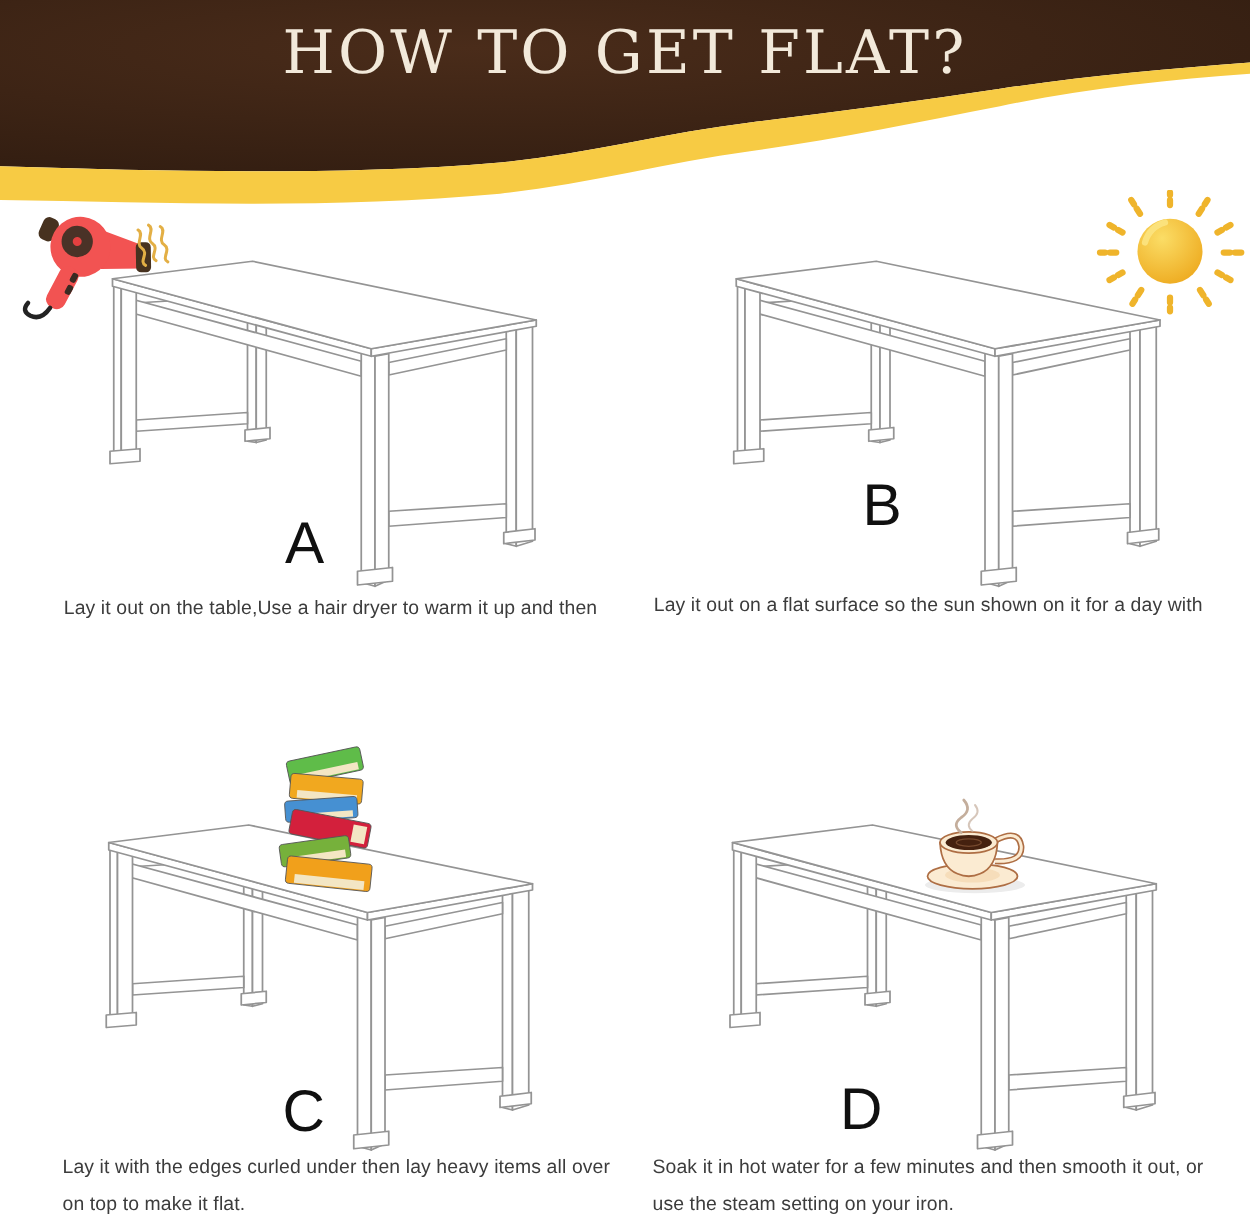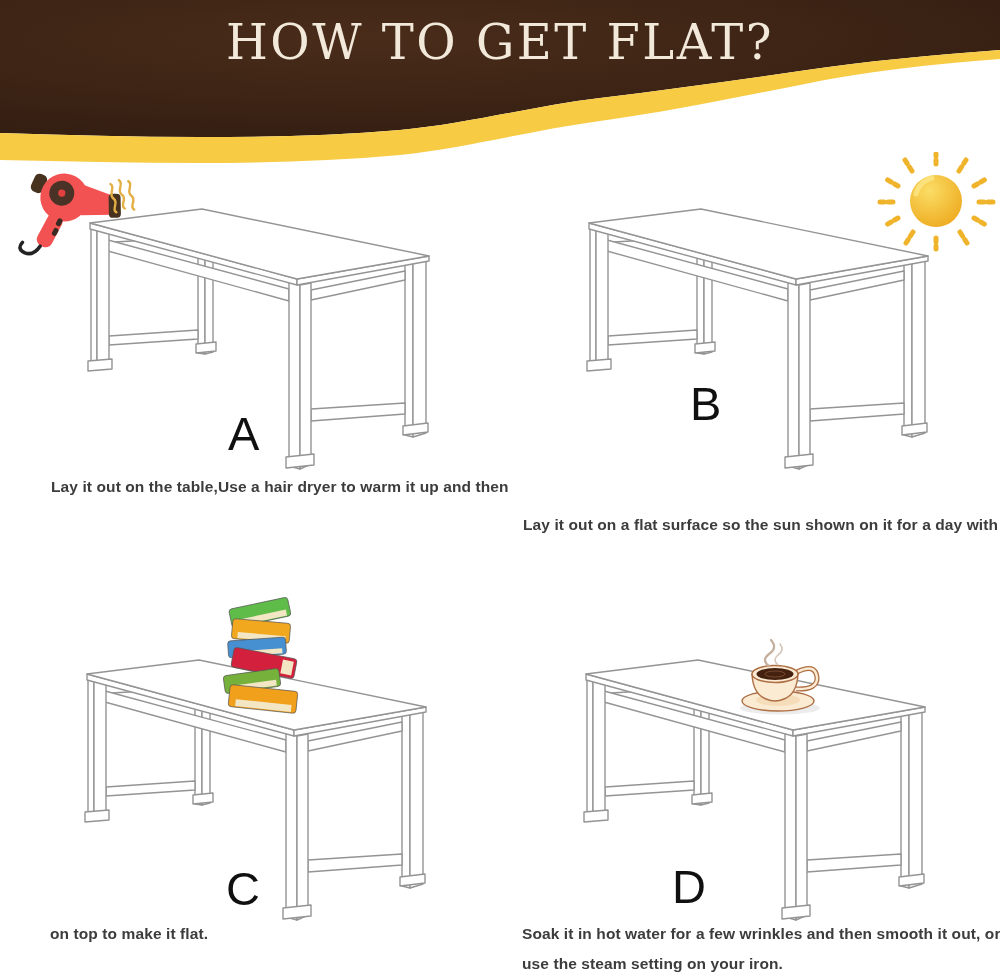--- a/index.html
+++ b/index.html
@@ -24,24 +24,24 @@
   .icon-cup{left:726px;top:636px;}
   
   .letter{position:absolute;font-size:47px;line-height:1;color:#101010;
       font-family:"Liberation Sans",sans-serif;font-weight:400;}
   .letter-a{left:228px;top:410px;}
   .letter-b{left:690px;top:380px;}
   .letter-c{left:226px;top:865px;}
   .letter-d{left:672px;top:863px;}
   
   .caption{position:absolute;color:#3C3C3C;font-size:15.5px;line-height:30px;
-      letter-spacing:.1px;font-weight:bold;}
+      letter-spacing:.1px;}
   .caption div{white-space:nowrap;}
   .cap-a{left:51px;top:472px;}
-  .cap-b{left:523px;top:470px;margin-top:40px;}
+  .cap-b{left:523px;top:470px;}
   .cap-c{left:50px;top:919px;}
   .cap-d{left:522px;top:919px;}
 </style>
 </head>
 <body>
 
 <div class="canvas">
 
   <svg width="0" height="0" style="position:absolute" aria-hidden="true">
     <defs>
@@ -202,20 +202,21 @@
   <div class="letter letter-c">C</div>
   <div class="letter letter-d">D</div>
 
   <div class="caption cap-a">
     <div>Lay it out on the table,Use a hair dryer to warm it up and then</div>
   </div>
   <div class="caption cap-b">
     <div>Lay it out on a flat surface so the sun shown on it for a day with</div>
   </div>
   <div class="caption cap-c">
+    <div>Lay it with the edges curled under then lay heavy items all over</div>
     <div>on top to make it flat.</div>
   </div>
   <div class="caption cap-d">
-    <div>Soak it in hot water for a few wrinkles and then smooth it out, or</div>
+    <div>Soak it in hot water for a few minutes and then smooth it out, or</div>
     <div>use the steam setting on your iron.</div>
   </div>
 
 </div>
 
 </body></html>

